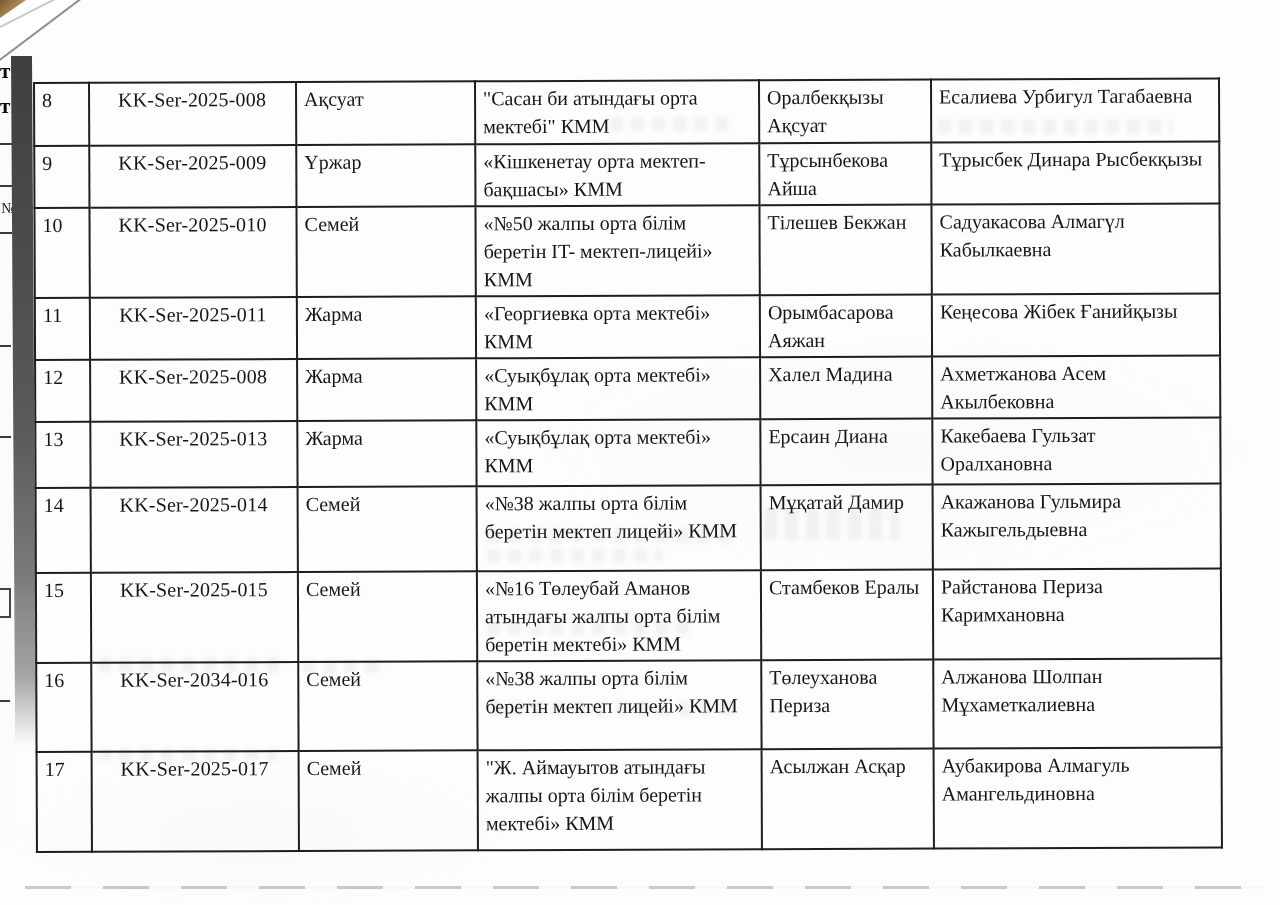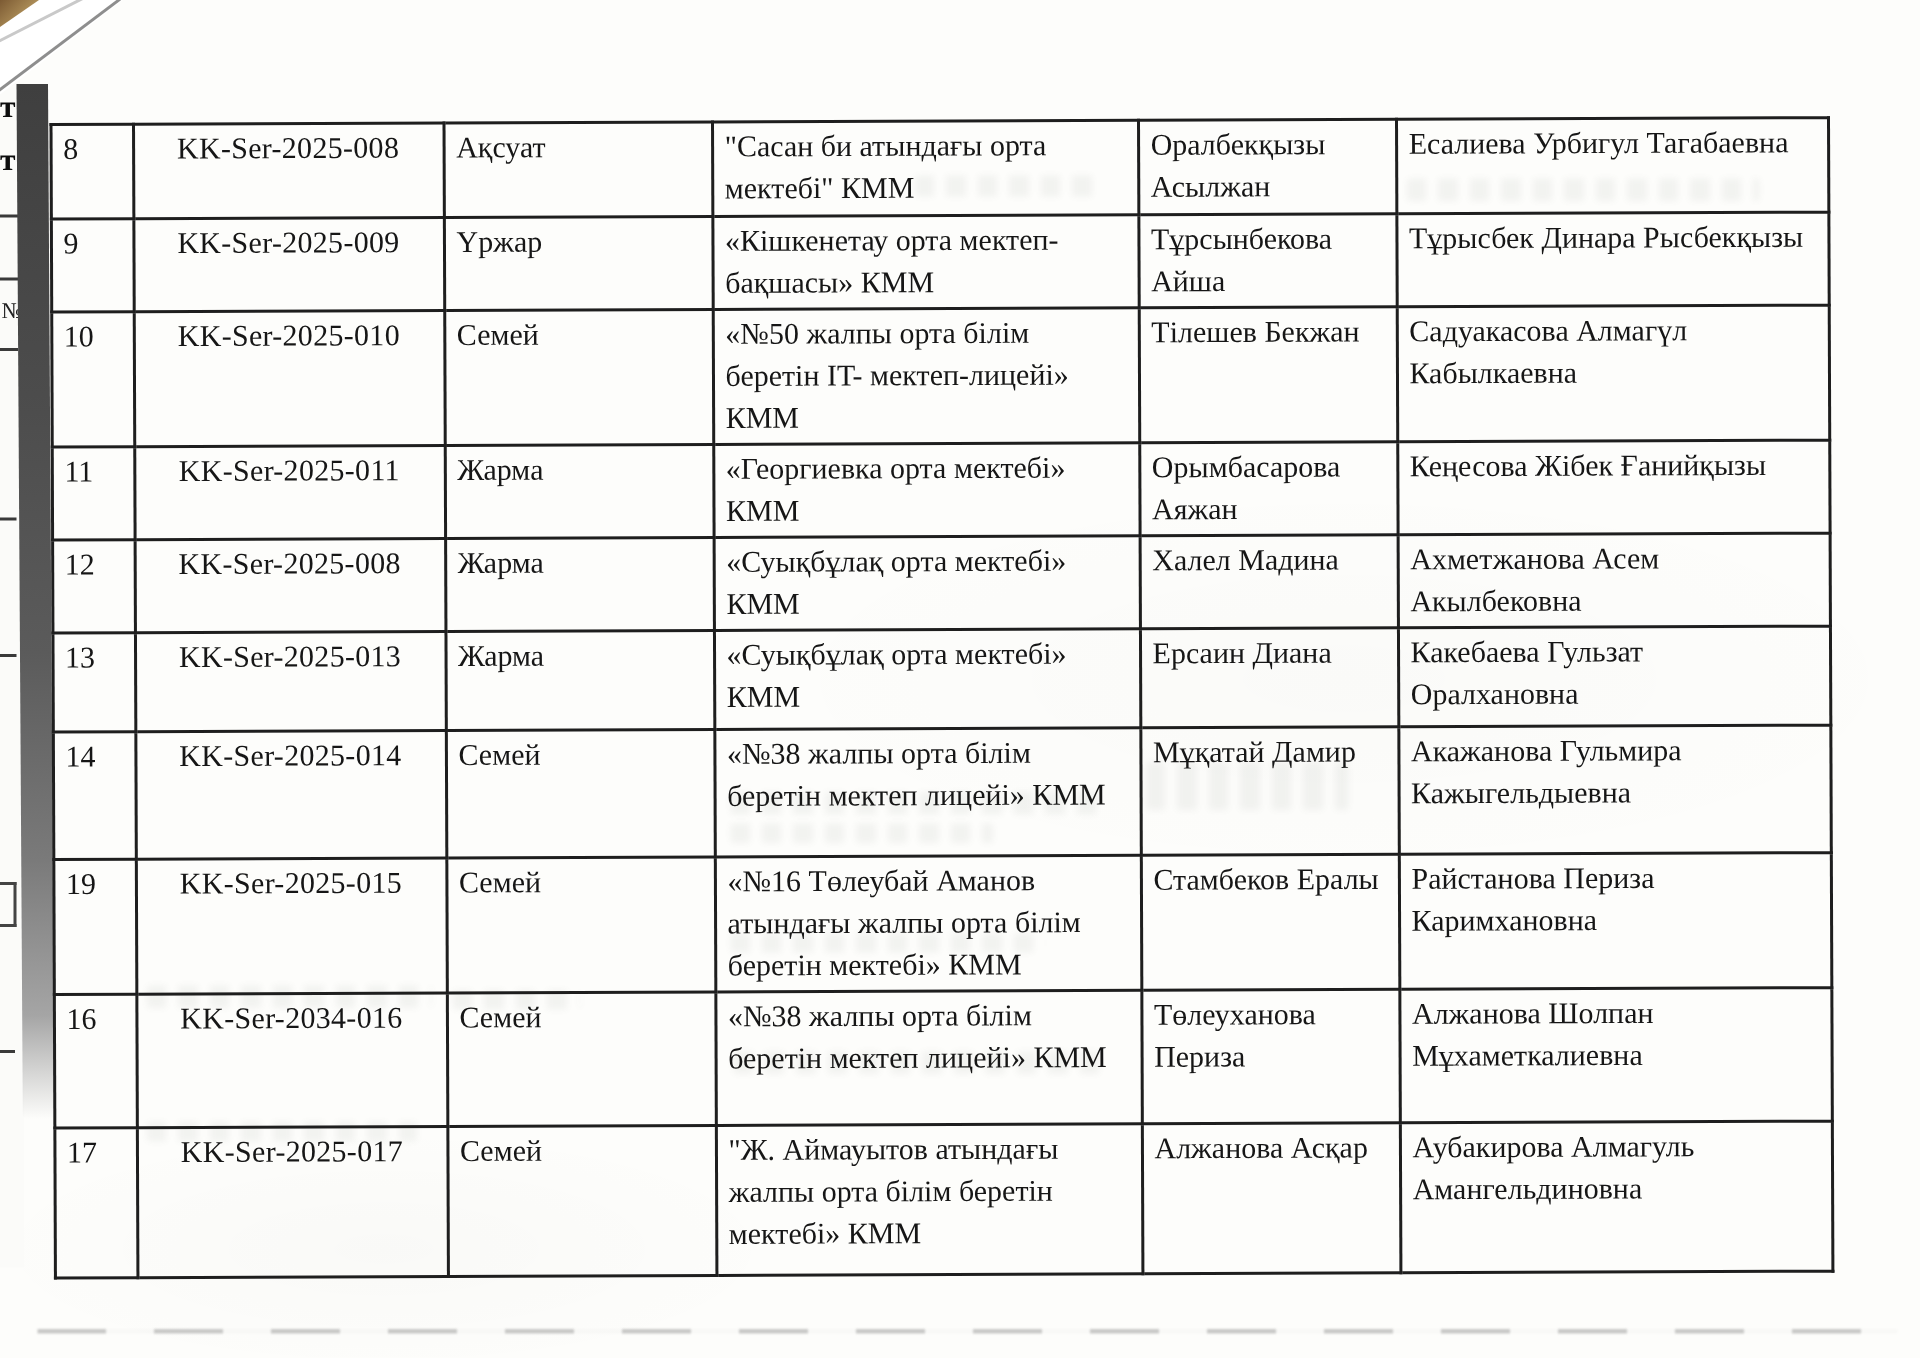--- a/index.html
+++ b/index.html
@@ -150,21 +150,21 @@
         <col style="width:284px;">
           <col style="width:172px;">
           <col style="width:288px;">
       </colgroup>
       <tbody id="registry-body">
           <tr class="r0">
     <td class="c-num">8</td>
     <td class="c-code">KK-Ser-2025-008</td>
     <td class="c-district">Ақсуат</td>
     <td class="c-school">"Сасан би атындағы орта мектебі" КММ</td>
-    <td class="c-participant">Оралбекқызы Асылжан</td>
+    <td class="c-participant">Оралбекқызы Ақсуат</td>
     <td class="c-teacher">Есалиева Урбигул Тагабаевна</td>
   </tr>
           <tr class="r1">
     <td class="c-num">9</td>
     <td class="c-code">KK-Ser-2025-009</td>
     <td class="c-district">Үржар</td>
     <td class="c-school">«Кішкенетау орта мектеп-бақшасы» КММ</td>
     <td class="c-participant">Тұрсынбекова Айша</td>
     <td class="c-teacher">Тұрысбек Динара Рысбекқызы</td>
   </tr>
@@ -202,41 +202,41 @@
   </tr>
           <tr class="r6">
     <td class="c-num">14</td>
     <td class="c-code">KK-Ser-2025-014</td>
     <td class="c-district">Семей</td>
     <td class="c-school">«№38 жалпы орта білім беретін мектеп лицейі» КММ</td>
     <td class="c-participant">Мұқатай Дамир</td>
     <td class="c-teacher">Акажанова Гульмира Кажыгельдыевна</td>
   </tr>
           <tr class="r7">
-    <td class="c-num">19</td>
+    <td class="c-num">15</td>
     <td class="c-code">KK-Ser-2025-015</td>
     <td class="c-district">Семей</td>
     <td class="c-school">«№16 Төлеубай Аманов атындағы жалпы орта білім беретін мектебі» КММ</td>
     <td class="c-participant">Стамбеков Ералы</td>
     <td class="c-teacher">Райстанова Периза Каримхановна</td>
   </tr>
           <tr class="r8">
     <td class="c-num">16</td>
     <td class="c-code">KK-Ser-2034-016</td>
     <td class="c-district">Семей</td>
     <td class="c-school">«№38 жалпы орта білім беретін мектеп лицейі» КММ</td>
     <td class="c-participant">Төлеуханова Периза</td>
     <td class="c-teacher">Алжанова Шолпан Мұхаметкалиевна</td>
   </tr>
           <tr class="r9">
     <td class="c-num">17</td>
     <td class="c-code">KK-Ser-2025-017</td>
     <td class="c-district">Семей</td>
     <td class="c-school">"Ж. Аймауытов атындағы жалпы орта білім беретін мектебі» КММ</td>
-    <td class="c-participant">Алжанова Асқар</td>
+    <td class="c-participant">Асылжан Асқар</td>
     <td class="c-teacher">Аубакирова Алмагуль Амангельдиновна</td>
   </tr>
         </tbody>
     </table>
   </div>
 
   <div class="bottom-edge-shadow"></div>
 </div>
 
 </body></html>

